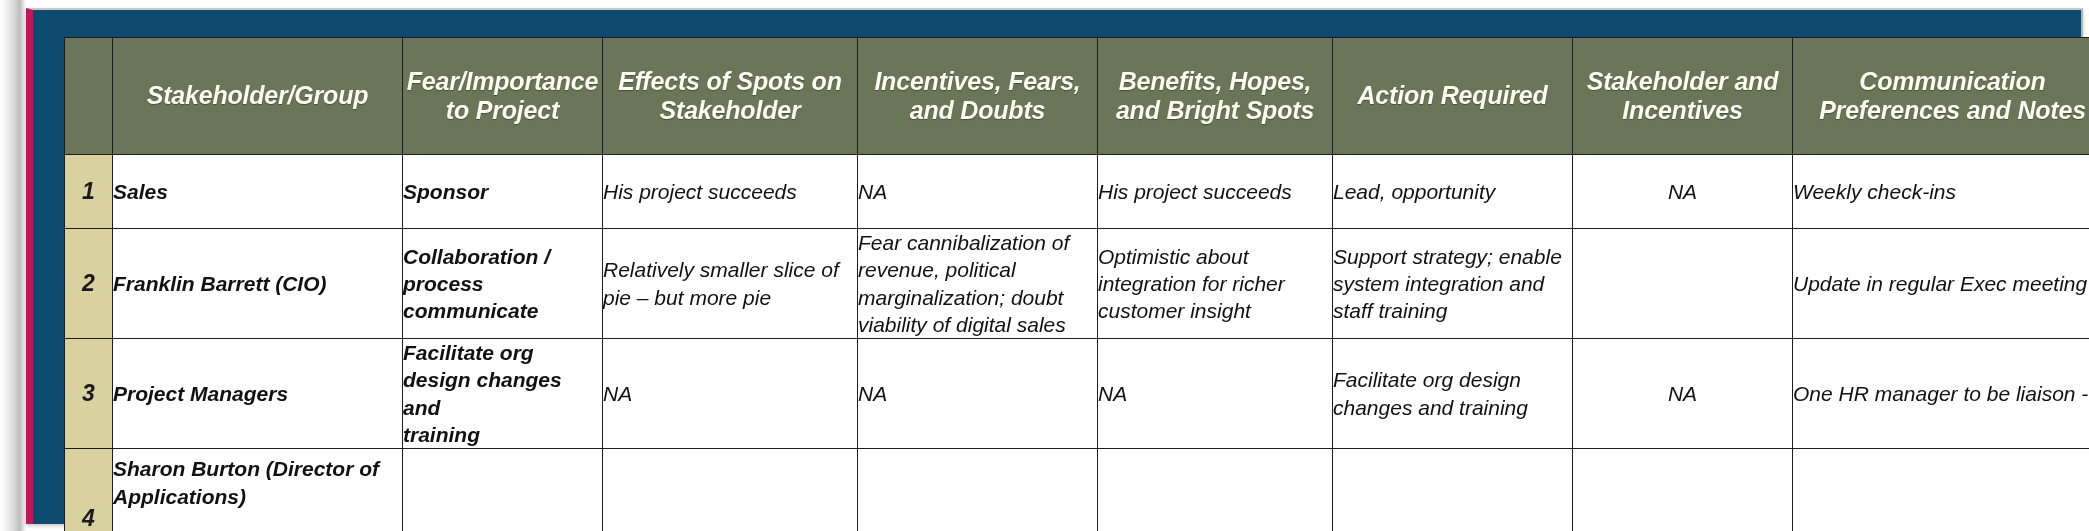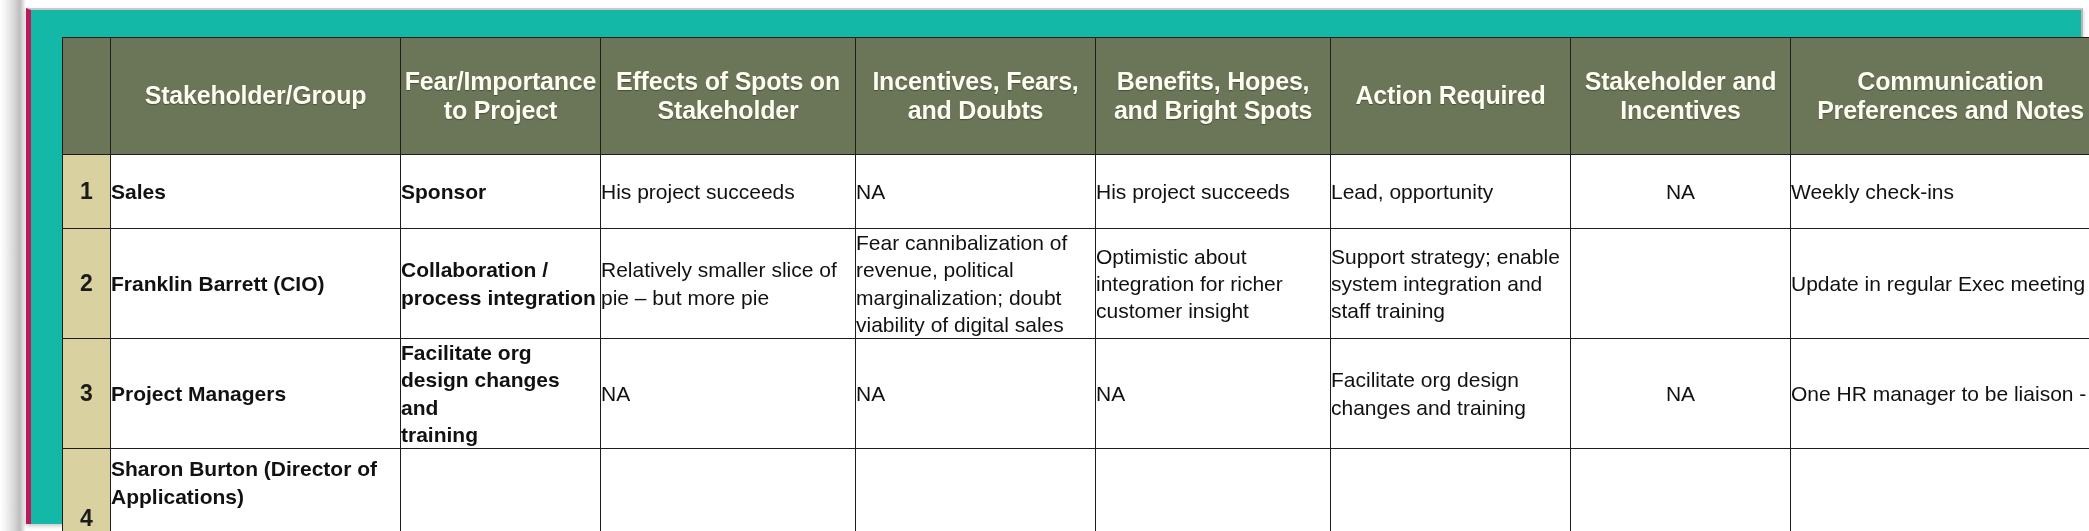--- a/index.html
+++ b/index.html
@@ -35,25 +35,26 @@
         #ffffff 100%);
     pointer-events: none;
   }
 
   #frame {
     position: absolute;
     left: 26px;
     top: 8px;
     width: 2057px;
     height: 516px;
-    background: #14b8a6;
+    background: #0c4a6e;
     border-top: 2px solid #c9c9c9;
-    border-left: 5px solid #be185d;
+    border-left: 7px solid #be185d;
     border-right: 2px solid #b5b5b5;
     box-shadow: 0 2px 4px rgba(0,0,0,0.22);
+    font-style: italic;
   }
 
   
   table.grid {
     position: absolute;
     left: 31px;
     top: 27px;
     width: 2048px;
     border-collapse: collapse;
     table-layout: fixed;
@@ -179,21 +180,21 @@
           <td class="cell">His project succeeds</td>
           <td class="cell">Lead, opportunity</td>
           <td class="cell ctr">NA</td>
           <td class="cell">Weekly check-ins</td>
         </tr>
 
         <tr class="r2">
           <td class="rownum">2</td>
           <td class="cell b">Franklin Barrett (CIO)</td>
           <td class="cell b">Collaboration /
-process integration</td>
+process communicate</td>
           <td class="cell">Relatively smaller slice of
 pie – but more pie</td>
           <td class="cell">Fear cannibalization of
 revenue, political
 marginalization; doubt
 viability of digital sales</td>
           <td class="cell">Optimistic about
 integration for richer
 customer insight</td>
           <td class="cell">Support strategy; enable

